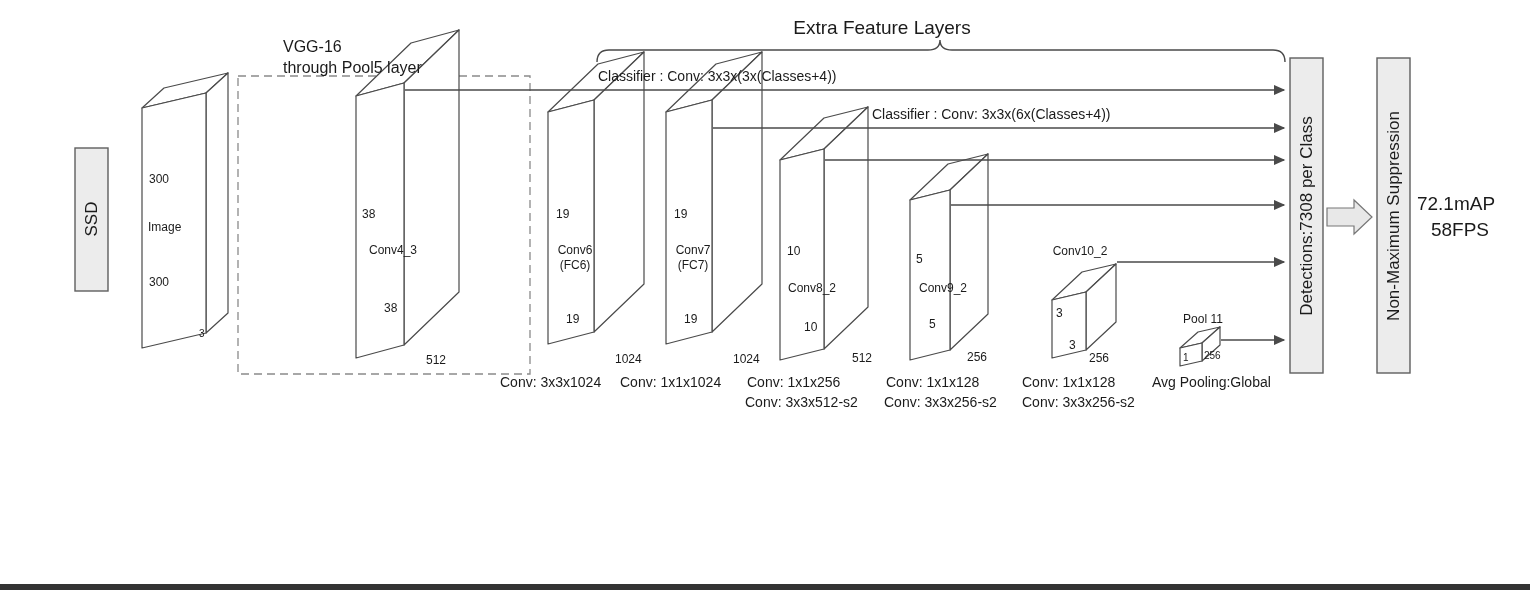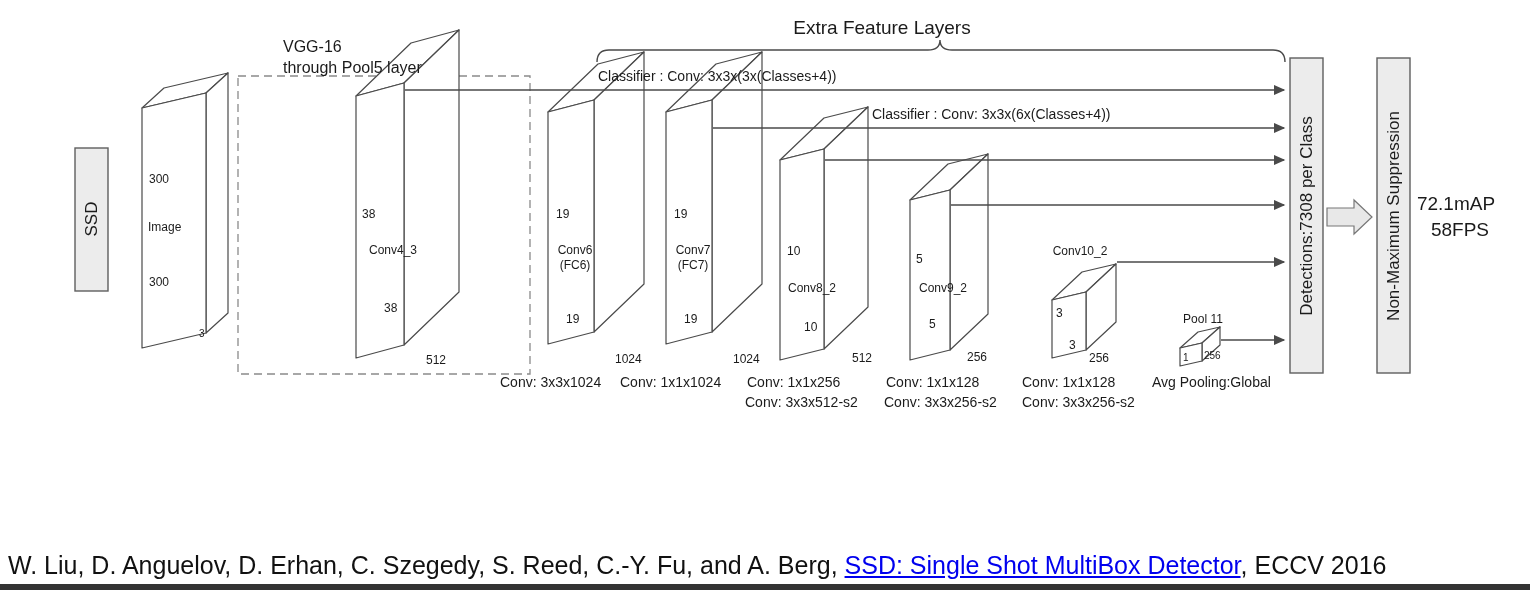--- a/index.html
+++ b/index.html
@@ -186,20 +186,17 @@
     <g>
       <rect x="1377" y="58" width="33" height="315" class="graybox"></rect>
       <text x="1393" y="216" class="vert" text-anchor="middle" dominant-baseline="central" transform="rotate(-90 1393 216)">Non-Maximum Suppression</text>
     </g>
 
     <text x="1456" y="210" class="perf" text-anchor="middle">72.1mAP</text>
     <text x="1460" y="236" class="perf" text-anchor="middle">58FPS</text>
   </svg>
 
   
-  <div class="citation">
-    <span>W. Liu, D. Anguelov, D. Erhan, C. Szegedy, S. Reed, C.-Y. Fu, and A. Berg, </span><a href="#">SSD: Single Shot MultiBox Detector</a><span>, ECCV 2016</span>
-  </div>
 
   
   <div class="bottom-bar"></div>
 
 </div>
 
 </body></html>

